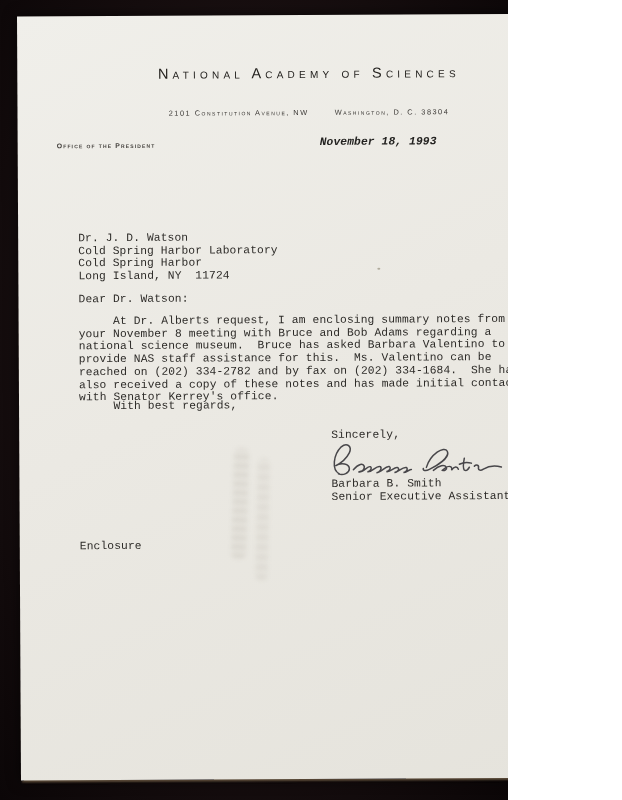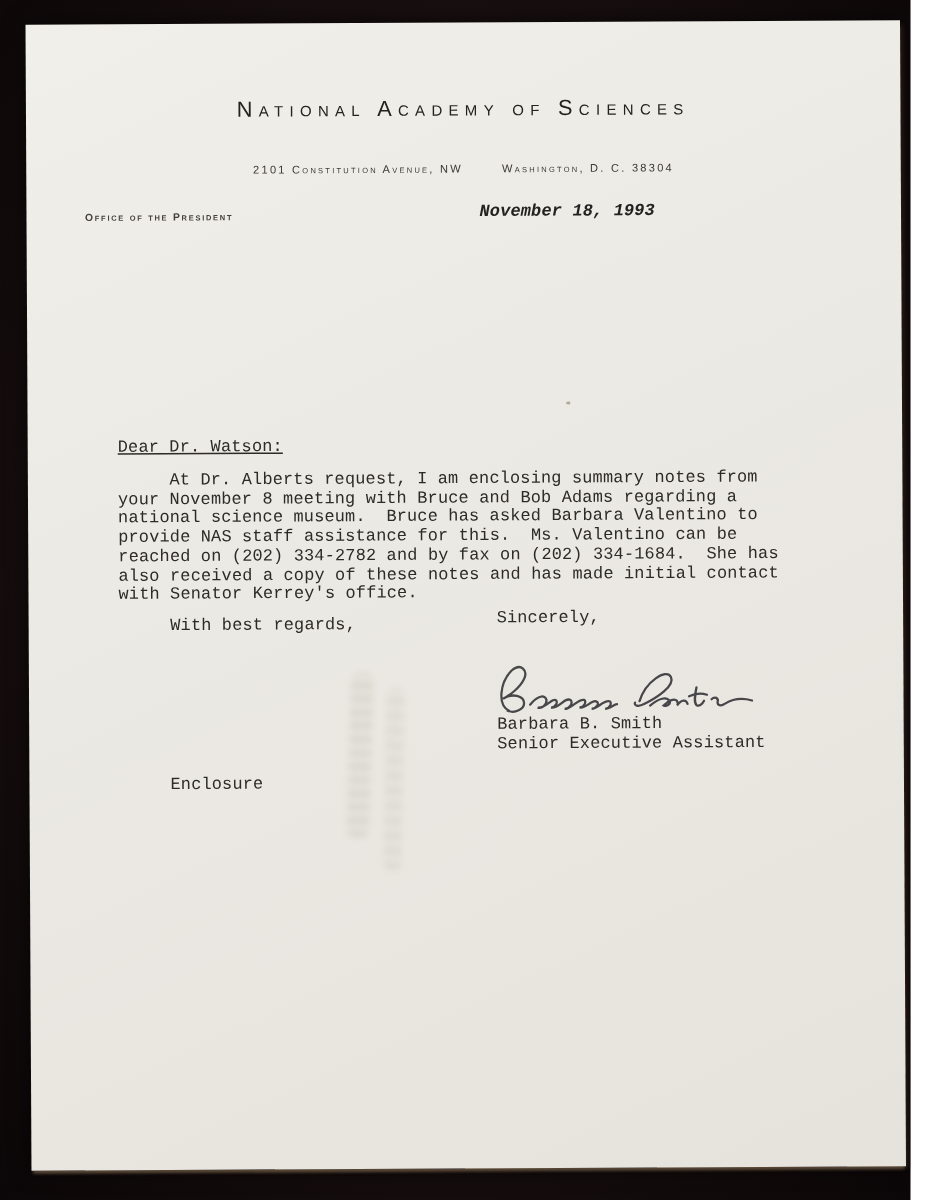--- a/index.html
+++ b/index.html
@@ -2,21 +2,21 @@
 <html><head>
 <meta charset="utf-8">
 <style>
   html, body { margin: 0; padding: 0; }
   body {
     width: 622px; height: 800px;
     font-family: "Liberation Sans", sans-serif;
     overflow: hidden;
   }
   .scene {
-    position: relative; width: 607px; height: 800px;
+    position: relative; width: 508px; height: 800px;
     background: radial-gradient(ellipse at 50% 45%, #251a19 0%, #180f10 55%, #0b0607 100%);
     overflow: hidden;
   }
   .paper {
     position: absolute; left: 19px; top: 15px; width: 583px; height: 764px;
     background: linear-gradient(155deg, #f0efea 0%, #ebe9e3 45%, #e5e3dc 100%);
     transform: rotate(-0.3deg);
     box-shadow: 0 3px 2px -1px rgba(138,116,88,0.55),
                 3px 2px 3px -1px rgba(40,28,22,0.9),
                 0 0 14px rgba(0,0,0,0.65);
@@ -48,26 +48,26 @@
   .tw {
     position: absolute;
     font-family: "Liberation Mono", "DejaVu Sans Mono", monospace;
     font-size: 11.3px; line-height: 12.7px;
     color: #2d2b28;
     white-space: pre;
     letter-spacing: 0.1px;
   }
   .date      { left: 302px; top: 121px; font-weight: 700; color: #232220; font-style: italic; }
   .recipient { left: 60px;  top: 216px; }
-  .saluting  { left: 60px;  top: 277px; text-decoration: underline; }
+  .saluting  { left: 60px;  top: 277px; }
   .bodytext  { left: 60px;  top: 299px; }
-  .regards   { left: 60px;  top: 396px; }
-  .sincerely { left: 312px; top: 392px; }
+  .regards   { left: 60px;  top: 384px; }
+  .sincerely { left: 312px; top: 414px; }
   .signer    { left: 312px; top: 463px; }
-  .enclosure { left: 60px;  top: 502px; margin-left: 34px; }
+  .enclosure { left: 60px;  top: 524px; }
   .sig-svg   { position: absolute; left: 306px; top: 425px; }
   
   .ghost { position: absolute; filter: blur(2.2px); opacity: 0.5; border-radius: 5px; }
   .ghost.g1 {
     left: 213px; top: 433px; width: 15px; height: 110px;
     background: repeating-linear-gradient(0deg,
       rgba(138,128,114,0.30) 0 5px, rgba(138,128,114,0.06) 5px 9px);
     transform: rotate(2deg);
   }
   .ghost.g2 {
@@ -90,20 +90,24 @@
     <div class="lh-title">National Academy of Sciences</div>
 
     <div class="lh-sub">
       <span>2101 Constitution Avenue, NW</span><span class="gap"></span><span>Washington, D. C. 38304</span>
     </div>
 
     <div class="lh-office">Office of the President</div>
 
     <div class="tw date">November 18, 1993</div>
 
+    <div class="tw recipient">Dr. J. D. Watson
+Cold Spring Harbor Laboratory
+Cold Spring Harbor
+Long Island, NY  11724</div>
 
     <div class="tw saluting">Dear Dr. Watson:</div>
 
     <div class="tw bodytext">     At Dr. Alberts request, I am enclosing summary notes from
 your November 8 meeting with Bruce and Bob Adams regarding a
 national science museum.  Bruce has asked Barbara Valentino to
 provide NAS staff assistance for this.  Ms. Valentino can be
 reached on (202) 334-2782 and by fax on (202) 334-1684.  She has
 also received a copy of these notes and has made initial contact
 with Senator Kerrey's office.</div>

